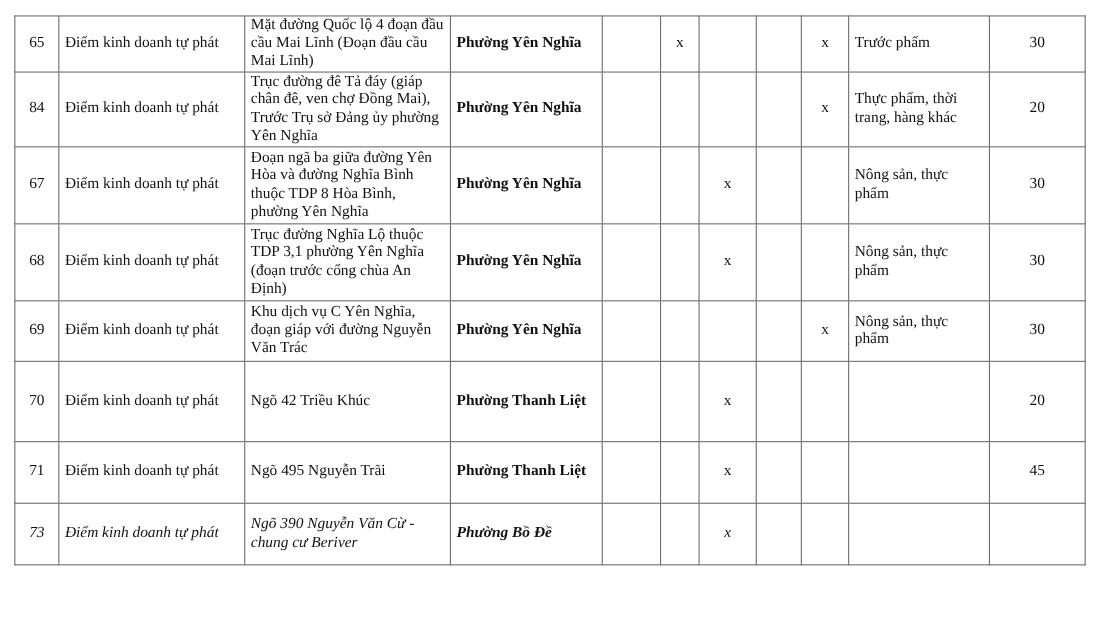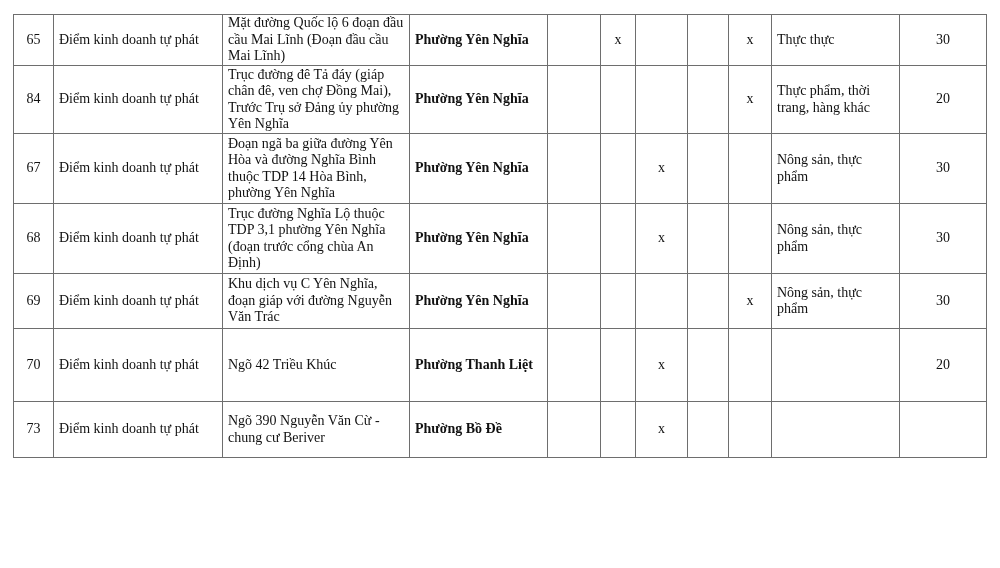--- a/index.html
+++ b/index.html
@@ -25,47 +25,47 @@
       <col style="width:52px">
       <col style="width:41px">
     <col style="width:43px">
       <col style="width:128px">
       <col style="width:87px">
   </colgroup>
   <tbody id="tbody">
       <tr style="height: 51px;">
     <td class="c">65</td>
     <td>Điểm kinh doanh tự phát</td>
-    <td>Mặt đường Quốc lộ 6 đoạn đầu cầu Mai Lĩnh (Đoạn đầu cầu Mai Lĩnh)</td>
+    <td>Mặt đường Quốc lộ 4 đoạn đầu cầu Mai Lĩnh (Đoạn đầu cầu Mai Lĩnh)</td>
     <td class="b">Phường Yên Nghĩa</td>
     <td class="c"></td>
     <td class="c">x</td>
     <td class="c"></td>
     <td class="c"></td>
     <td class="c">x</td>
-    <td>Thực thực</td>
+    <td>Trước phẩm</td>
     <td class="c">30</td>
   </tr>
       <tr style="height: 68px;">
     <td class="c">84</td>
     <td>Điểm kinh doanh tự phát</td>
     <td>Trục đường đê Tả đáy (giáp chân đê, ven chợ Đồng Mai), Trước Trụ sở Đảng ủy phường Yên Nghĩa</td>
     <td class="b">Phường Yên Nghĩa</td>
     <td class="c"></td>
     <td class="c"></td>
     <td class="c"></td>
     <td class="c"></td>
     <td class="c">x</td>
     <td>Thực phẩm, thời trang, hàng khác</td>
     <td class="c">20</td>
   </tr>
       <tr style="height: 70px;">
     <td class="c">67</td>
     <td>Điểm kinh doanh tự phát</td>
-    <td>Đoạn ngã ba giữa đường Yên Hòa và đường Nghĩa Bình thuộc TDP 14 Hòa Bình, phường Yên Nghĩa</td>
+    <td>Đoạn ngã ba giữa đường Yên Hòa và đường Nghĩa Bình thuộc TDP 8 Hòa Bình, phường Yên Nghĩa</td>
     <td class="b">Phường Yên Nghĩa</td>
     <td class="c"></td>
     <td class="c"></td>
     <td class="c">x</td>
     <td class="c"></td>
     <td class="c"></td>
     <td>Nông sản, thực phẩm</td>
     <td class="c">30</td>
   </tr>
       <tr style="height: 70px;">
@@ -101,20 +101,33 @@
     <td class="b">Phường Thanh Liệt</td>
     <td class="c"></td>
     <td class="c"></td>
     <td class="c">x</td>
     <td class="c"></td>
     <td class="c"></td>
     <td></td>
     <td class="c">20</td>
   </tr>
       <tr style="height: 56px;">
+    <td class="c">71</td>
+    <td>Điểm kinh doanh tự phát</td>
+    <td>Ngõ 495 Nguyễn Trãi</td>
+    <td class="b">Phường Thanh Liệt</td>
+    <td class="c"></td>
+    <td class="c"></td>
+    <td class="c">x</td>
+    <td class="c"></td>
+    <td class="c"></td>
+    <td></td>
+    <td class="c">45</td>
+  </tr>
+      <tr style="height: 56px; font-style: italic;">
     <td class="c">73</td>
     <td>Điểm kinh doanh tự phát</td>
     <td>Ngõ 390 Nguyễn Văn Cừ - chung cư Beriver</td>
     <td class="b">Phường Bồ Đề</td>
     <td class="c"></td>
     <td class="c"></td>
     <td class="c">x</td>
     <td class="c"></td>
     <td class="c"></td>
     <td></td>

